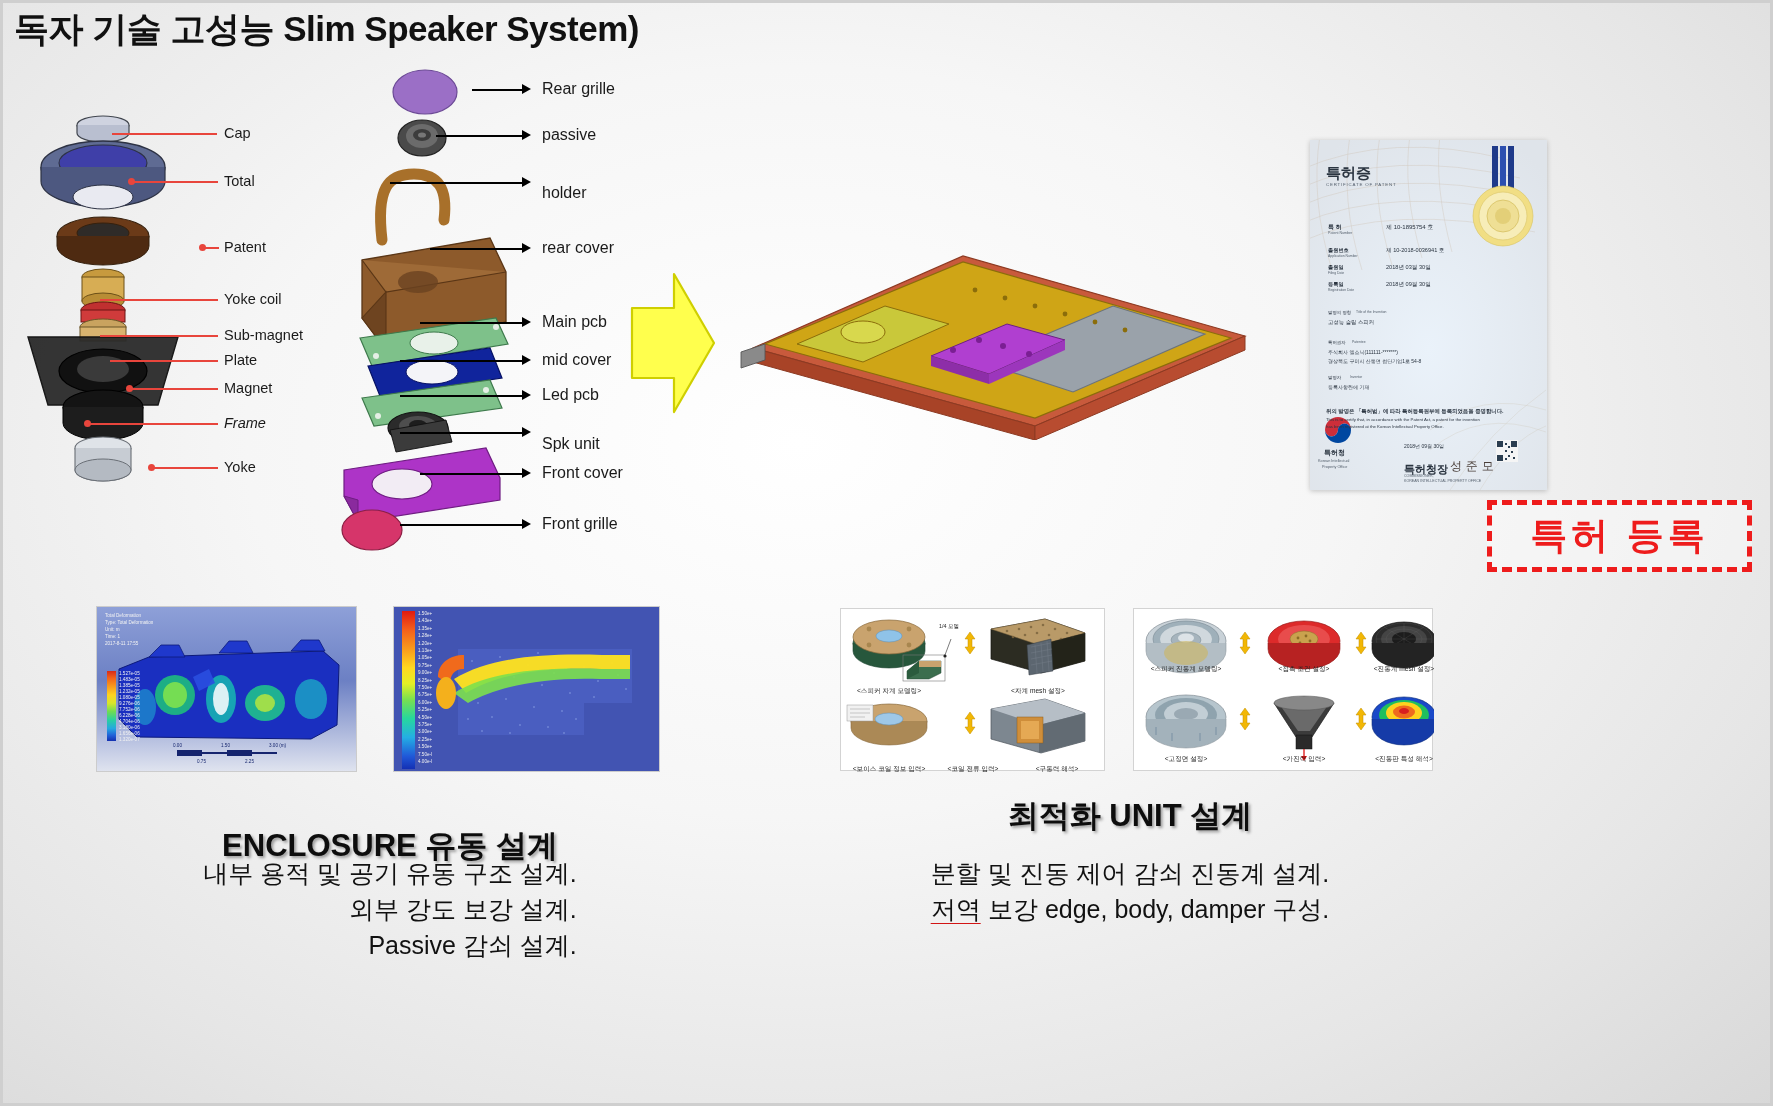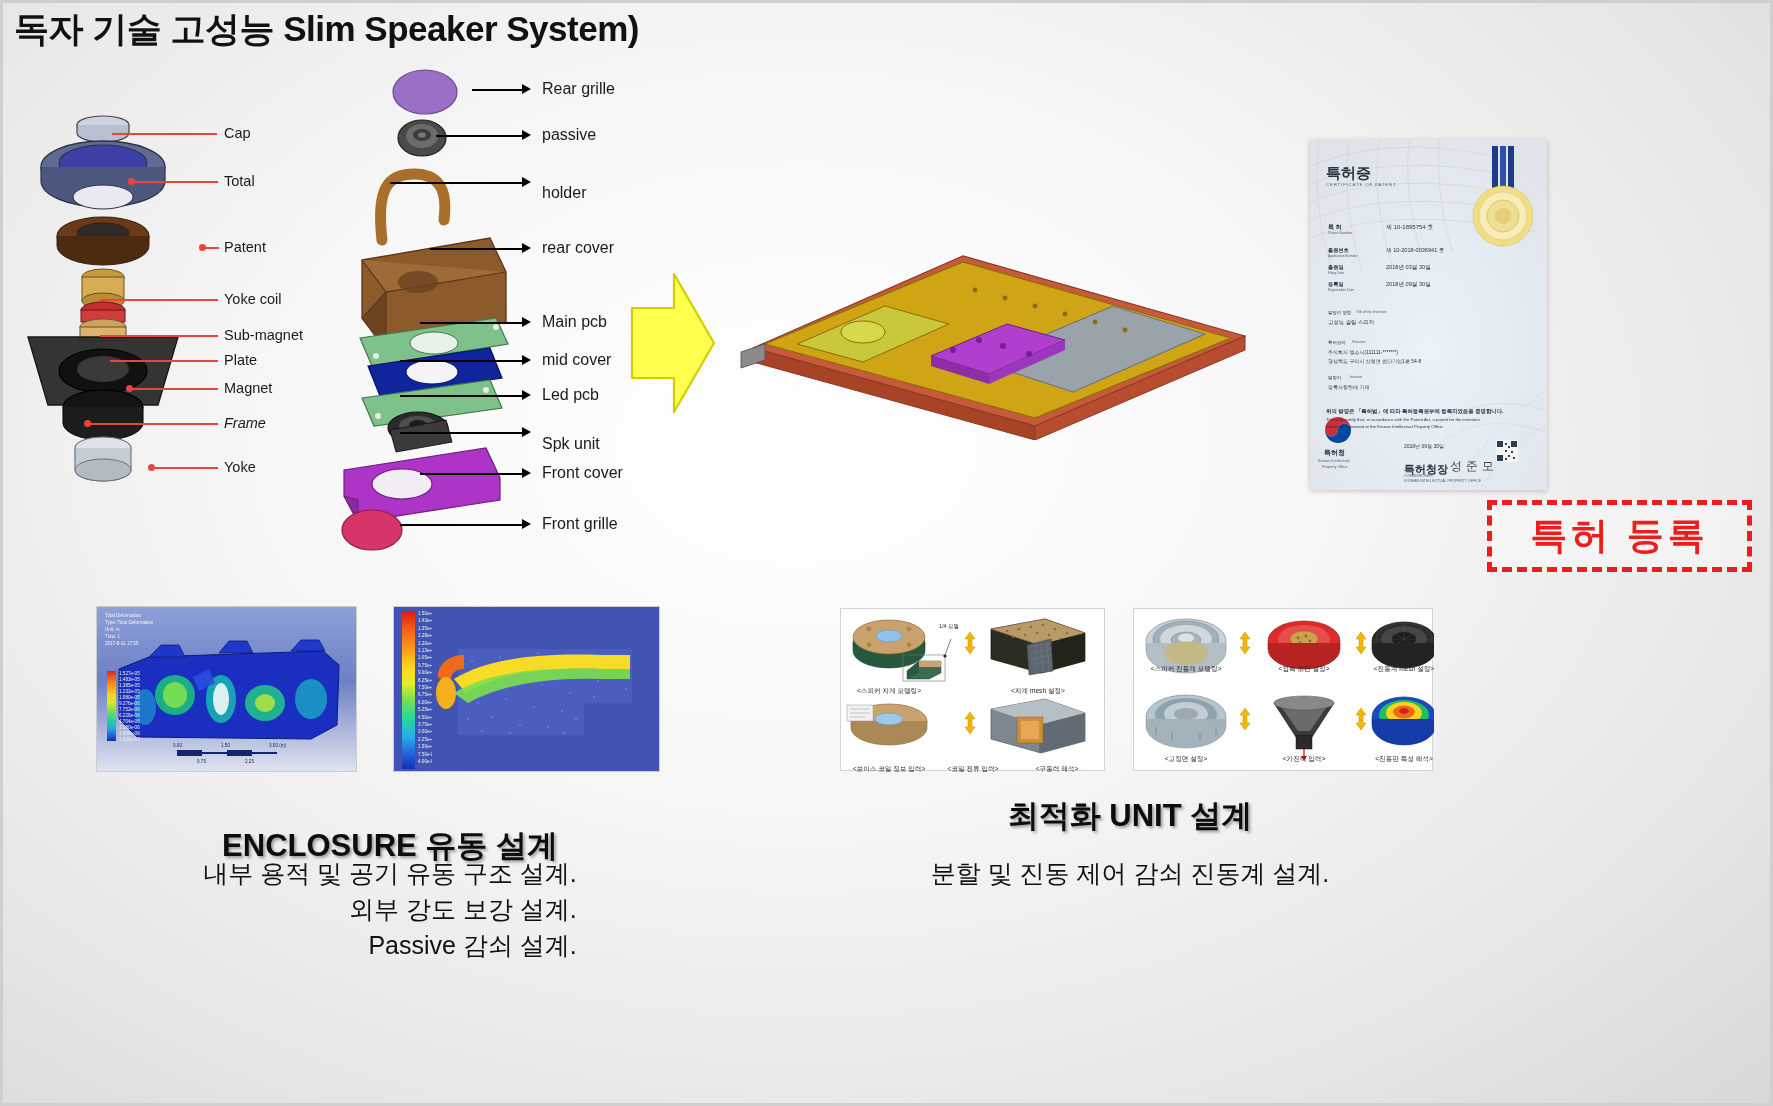--- a/index.html
+++ b/index.html
@@ -705,13 +705,16 @@
   <div>내부 용적 및 공기 유동 구조 설계.</div>
   <div>외부 강도 보강 설계.</div>
   <div>Passive 감쇠 설계.</div>
 </div>
 
 <div class="sect-title" style="left:1130px; top:795px;">최적화 UNIT 설계</div>
 <div class="sect-body" style="left:1130px; top:855px;">
   <div>
     <span>분할 및 진동 제어 감쇠 진동계 설계.</span>
   </div>
+  <div>
+    <span class="uline">저역</span><span> 보강 edge, body, damper 구성.</span>
+  </div>
 </div>
 
 </body></html>

